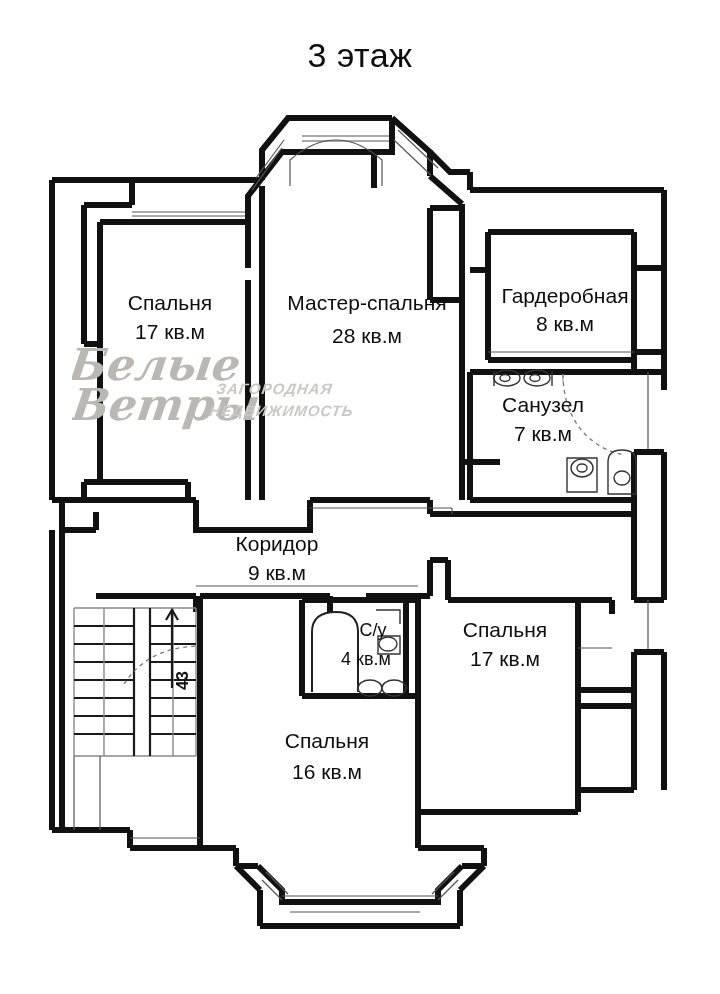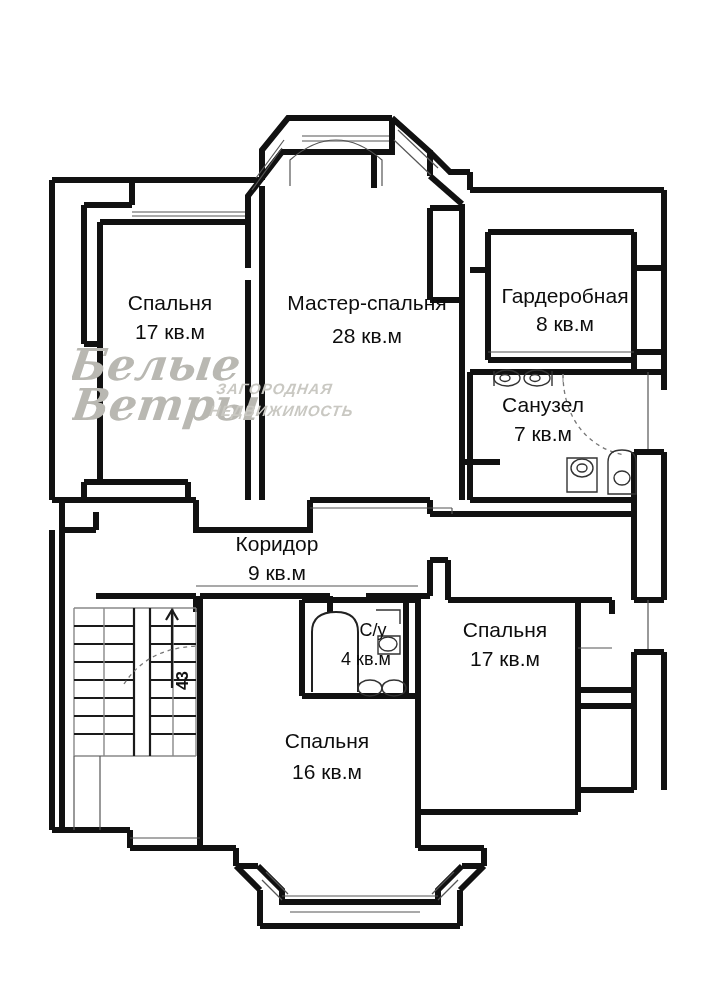--- a/index.html
+++ b/index.html
@@ -128,20 +128,21 @@
     fill: #c9c8c2;
     font-size: 15px;
     letter-spacing: 1px;
   }
 </style>
 </head>
 <body>
 
 <div id="plan-root">
 
+  <div class="title">3 этаж</div>
 
   <svg class="floorplan" viewBox="0 0 720 994">
 
     <g>
 
       <path class="wall" d="M 52,180 L 52,500"></path>
       <path class="wall" d="M 52,180 L 132,180"></path>
       <path class="wall" d="M 52,500 L 96,500"></path>
 
       <path class="wall" d="M 84,205 L 84,344"></path>

